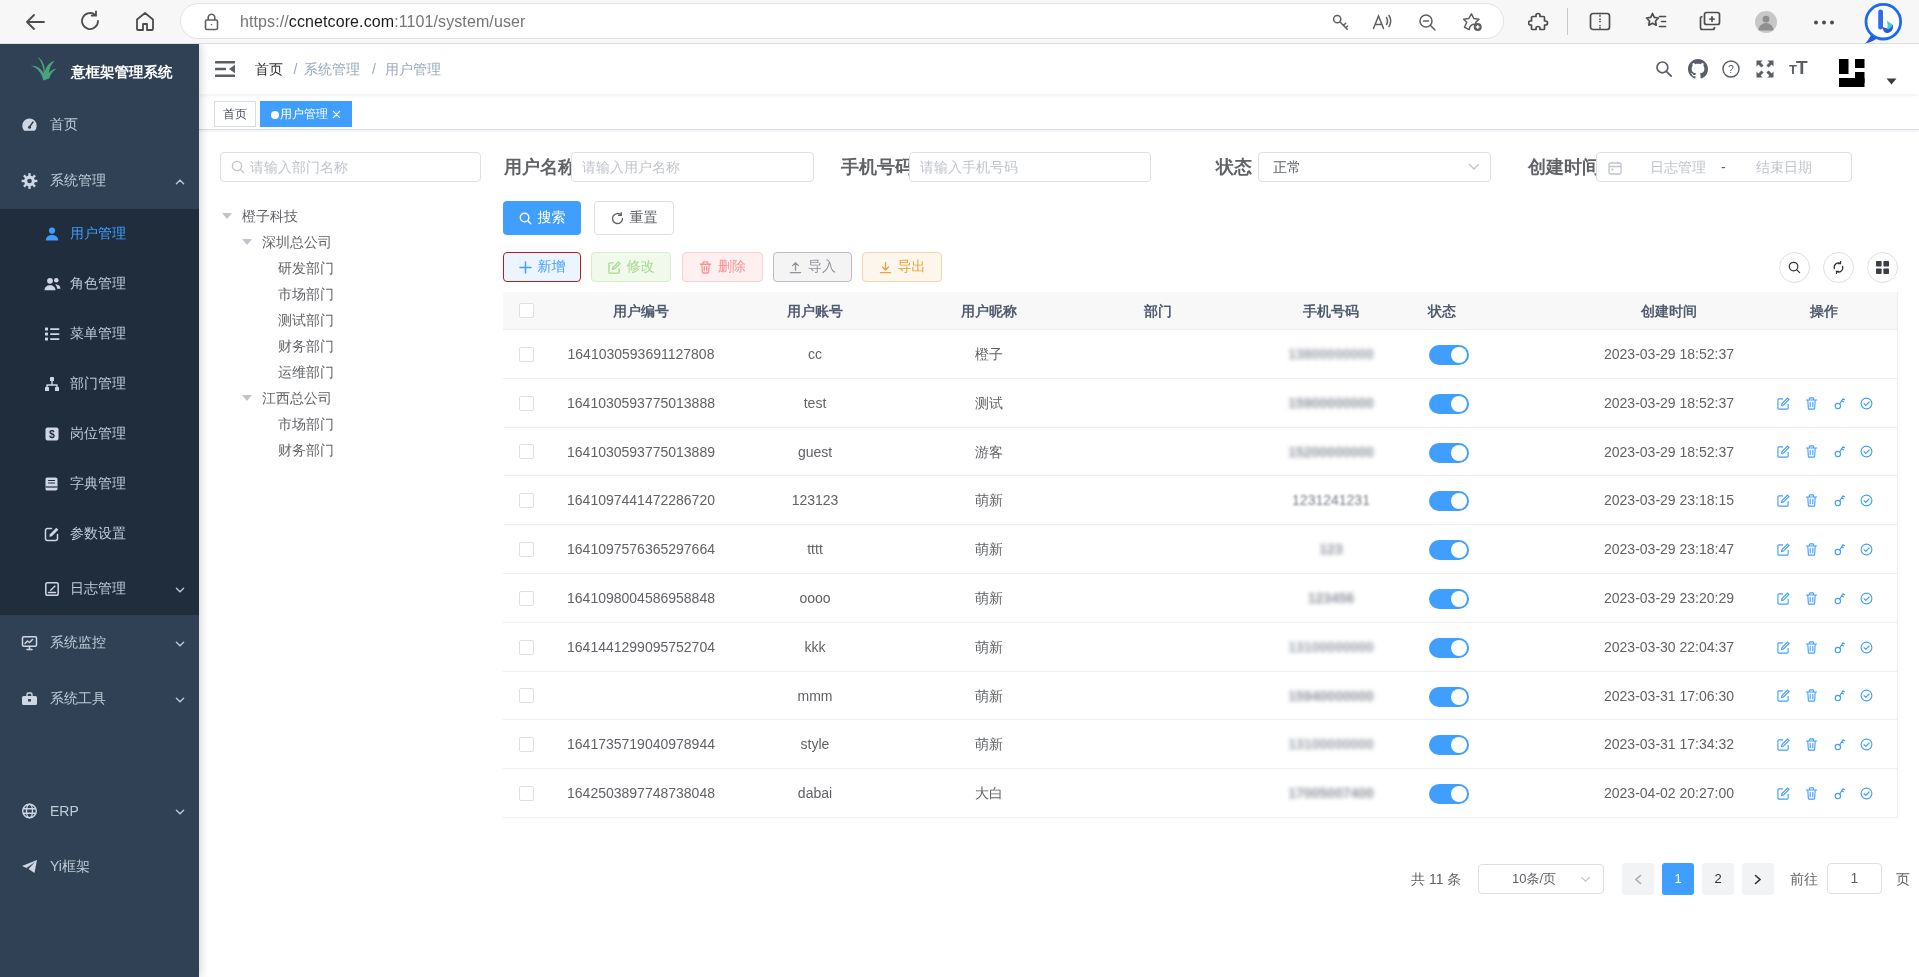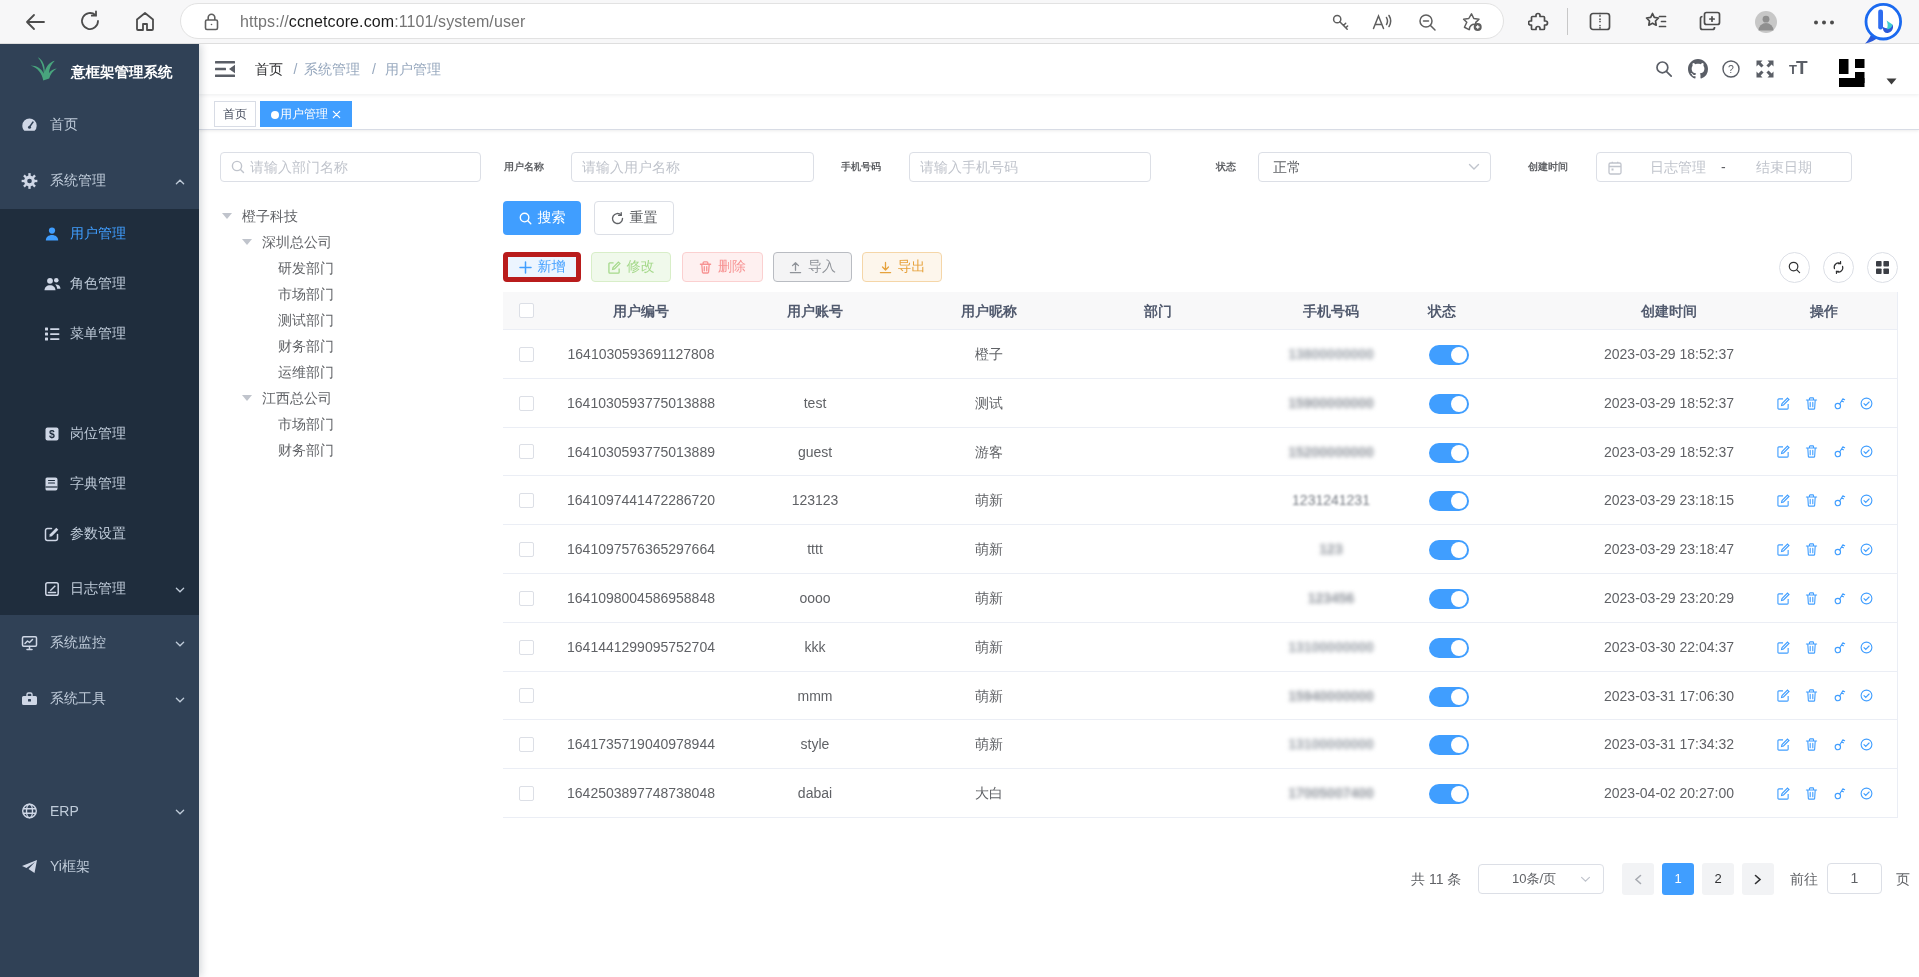--- a/index.html
+++ b/index.html
@@ -35,21 +35,21 @@
 
 
 #tabsbar { position:absolute; left:199px; top:94px; width:1720px; height:36px; background:#fff; border-bottom:1px solid #d8dce5; box-shadow:0 1px 3px 0 rgba(0,0,0,.08); z-index:9; }
 .tab { position:absolute; top:7px; height:26px; line-height:24px; border:1px solid #d8dce5; background:#fff; color:#495060; font-size:12px; text-align:center; }
 .tab.on { background:#409eff; color:#fff; border-color:#409eff; }
 
 
 #content { position:absolute; left:199px; top:130px; width:1720px; height:847px; background:#fff; }
 .input { position:absolute; height:30px; border:1px solid #dcdfe6; border-radius:4px; background:#fff; }
 .ph { color:#c0c4cc; font-size:14px; line-height:28px; white-space:nowrap; }
-.lbl { position:absolute; top:22px; height:30px; line-height:30px; font-size:10px; font-weight:bold; color:#606266; }
+.lbl { position:absolute; top:22px; height:30px; line-height:30px; font-size:18px; font-weight:bold; color:#606266; }
 .btn { position:absolute; height:30px; border-radius:4px; font-size:14px; display:flex; align-items:center; justify-content:center; gap:6px; }
 
 
 .tn { position:absolute; height:26px; line-height:26px; font-size:14px; color:#606266; white-space:nowrap; }
 .caret { position:absolute; top:50%; margin-top:-3px; width:0; height:0; border-left:5px solid transparent; border-right:5px solid transparent; border-top:6px solid #c0c4cc; }
 
 
 #thead { position:absolute; left:304px; top:162px; width:1395px; height:38px; background:#f8f8f9; color:#515a6e; font-weight:bold; font-size:14px; border-bottom:1px solid #ebeef5; }
 .hc { position:absolute; top:0; height:38px; line-height:38px; text-align:center; }
 .row { position:absolute; left:304px; width:1395px; height:48.8px; border-bottom:1px solid #ebeef5; font-size:14px; color:#606266; }
@@ -203,20 +203,29 @@
     <svg class="ic" width="16" height="16" viewBox="0 0 16 16" fill="#cfd7e6">
         <rect x="1" y="1.5" width="3" height="3" rx="0.6"></rect>
         <rect x="6" y="2.2" width="9.5" height="1.8" rx="0.9"></rect>
         <rect x="1" y="6.5" width="3" height="3" rx="0.6"></rect>
         <rect x="6" y="7.2" width="9.5" height="1.8" rx="0.9"></rect>
         <rect x="1" y="11.5" width="3" height="3" rx="0.6"></rect>
         <rect x="6" y="12.2" width="9.5" height="1.8" rx="0.9"></rect>
       </svg>
     <span class="txt">菜单管理</span>
   </div>
+  <div class="smi" style="top:315px;height:50px">
+    <svg class="ic" width="16" height="16" viewBox="0 0 16 16" fill="#cfd7e6">
+        <rect x="6" y="1" width="4" height="4" rx="0.6"></rect>
+        <rect x="1" y="11" width="4" height="4" rx="0.6"></rect>
+        <rect x="11" y="11" width="4" height="4" rx="0.6"></rect>
+        <path d="M7.3 5h1.4v3.3H13a.7.7 0 0 1 .7.7v2h-1.4V9.7H3.7V11H2.3V9a.7.7 0 0 1 .7-.7h4.3z"></path>
+      </svg>
+    <span class="txt">部门管理</span>
+  </div>
   <div class="smi" style="top:365px;height:50px">
     <svg class="ic" width="16" height="16" viewBox="0 0 16 16" fill="#cfd7e6">
         <rect x="1.5" y="1.5" width="13" height="13" rx="2"></rect>
         <text x="8" y="11.8" font-size="10.5" font-weight="bold" fill="#1f2d3d" text-anchor="middle" font-family="Liberation Sans">$</text>
       </svg>
     <span class="txt">岗位管理</span>
   </div>
   <div class="smi" style="top:415px;height:50px">
     <svg class="ic" width="16" height="16" viewBox="0 0 16 16" fill="#cfd7e6">
         <path d="M3 1.5h8.5a2 2 0 0 1 2 2v9a2 2 0 0 1-2 2H3a1.5 1.5 0 0 1-1.5-1.5v-10A1.5 1.5 0 0 1 3 1.5z"></path>
@@ -390,21 +399,21 @@
         <path d="M9.5 9.5l3.2 3.2"></path>
       </svg>搜索
   </div>
   <div class="btn" style="left:395px;top:71px;width:80px;height:34px;background:#fff;border:1px solid #dcdfe6;color:#606266">
     <svg width="13" height="13" viewBox="0 0 14 14" fill="none" stroke="#606266" stroke-width="1.5" stroke-linecap="round">
         <path d="M12.4 7a5.4 5.4 0 1 1-1.6-3.8"></path>
         <path d="M11 0.8v2.8H8.2"></path>
       </svg>重置
   </div>
 
-  <div class="btn" style="left:304px;top:122px;width:78px;background:#ecf5ff;border:5px solid #b91c1c;color:#409eff">
+  <div class="btn" style="left:304px;top:122px;width:78px;background:#ecf5ff;border:1px solid #b91c1c;color:#409eff">
     <svg width="13" height="13" viewBox="0 0 13 13" fill="none" stroke="#409eff" stroke-width="1.5" stroke-linecap="round">
         <path d="M6.5 1v11M1 6.5h11"></path>
       </svg>新增
   </div>
   <div class="btn" style="left:392px;top:122px;width:80px;background:#f0f9eb;border:1px solid #d8eec8;color:#a5d98b">
     <svg width="13" height="13" viewBox="0 0 14 14" fill="none" stroke="#a5d98b" stroke-width="1.4">
         <path d="M12 8v4a1 1 0 0 1-1 1H2a1 1 0 0 1-1-1V3a1 1 0 0 1 1-1h4"></path>
         <path d="M11.2 1.2l1.6 1.6-5.8 5.8-2 .4.4-2z"></path>
       </svg>修改
   </div>
@@ -457,20 +466,21 @@
     <div class="hc" style="left:728px;width:200px">手机号码</div>
     <div class="hc" style="left:889px;width:100px">状态</div>
     <div class="hc" style="left:1066px;width:200px">创建时间</div>
     <div class="hc" style="left:1221px;width:200px">操作</div>
   </div>
   <div class="abs" style="left:1698px;top:162px;width:1px;height:526px;background:#ebeef5"></div>
 
   <div class="row" style="top:200.0px">
     <span class="cb" style="top:16.9px"></span>
     <div class="cell" style="left:38px;width:200px">1641030593691127808</div>
+    <div class="cell" style="left:212px;width:200px">cc</div>
     <div class="cell" style="left:386px;width:200px">橙子</div>
     <div class="cell blur3" style="left:728px;width:200px">13800000000</div>
     <div class="switch" style="top:15px">
         <i></i>
       </div>
     <div class="cell" style="left:1066px;width:200px">2023-03-29 18:52:37</div>
   </div>
   <div class="row" style="top:248.8px">
     <span class="cb" style="top:16.9px"></span>
     <div class="cell" style="left:38px;width:200px">1641030593775013888</div>

